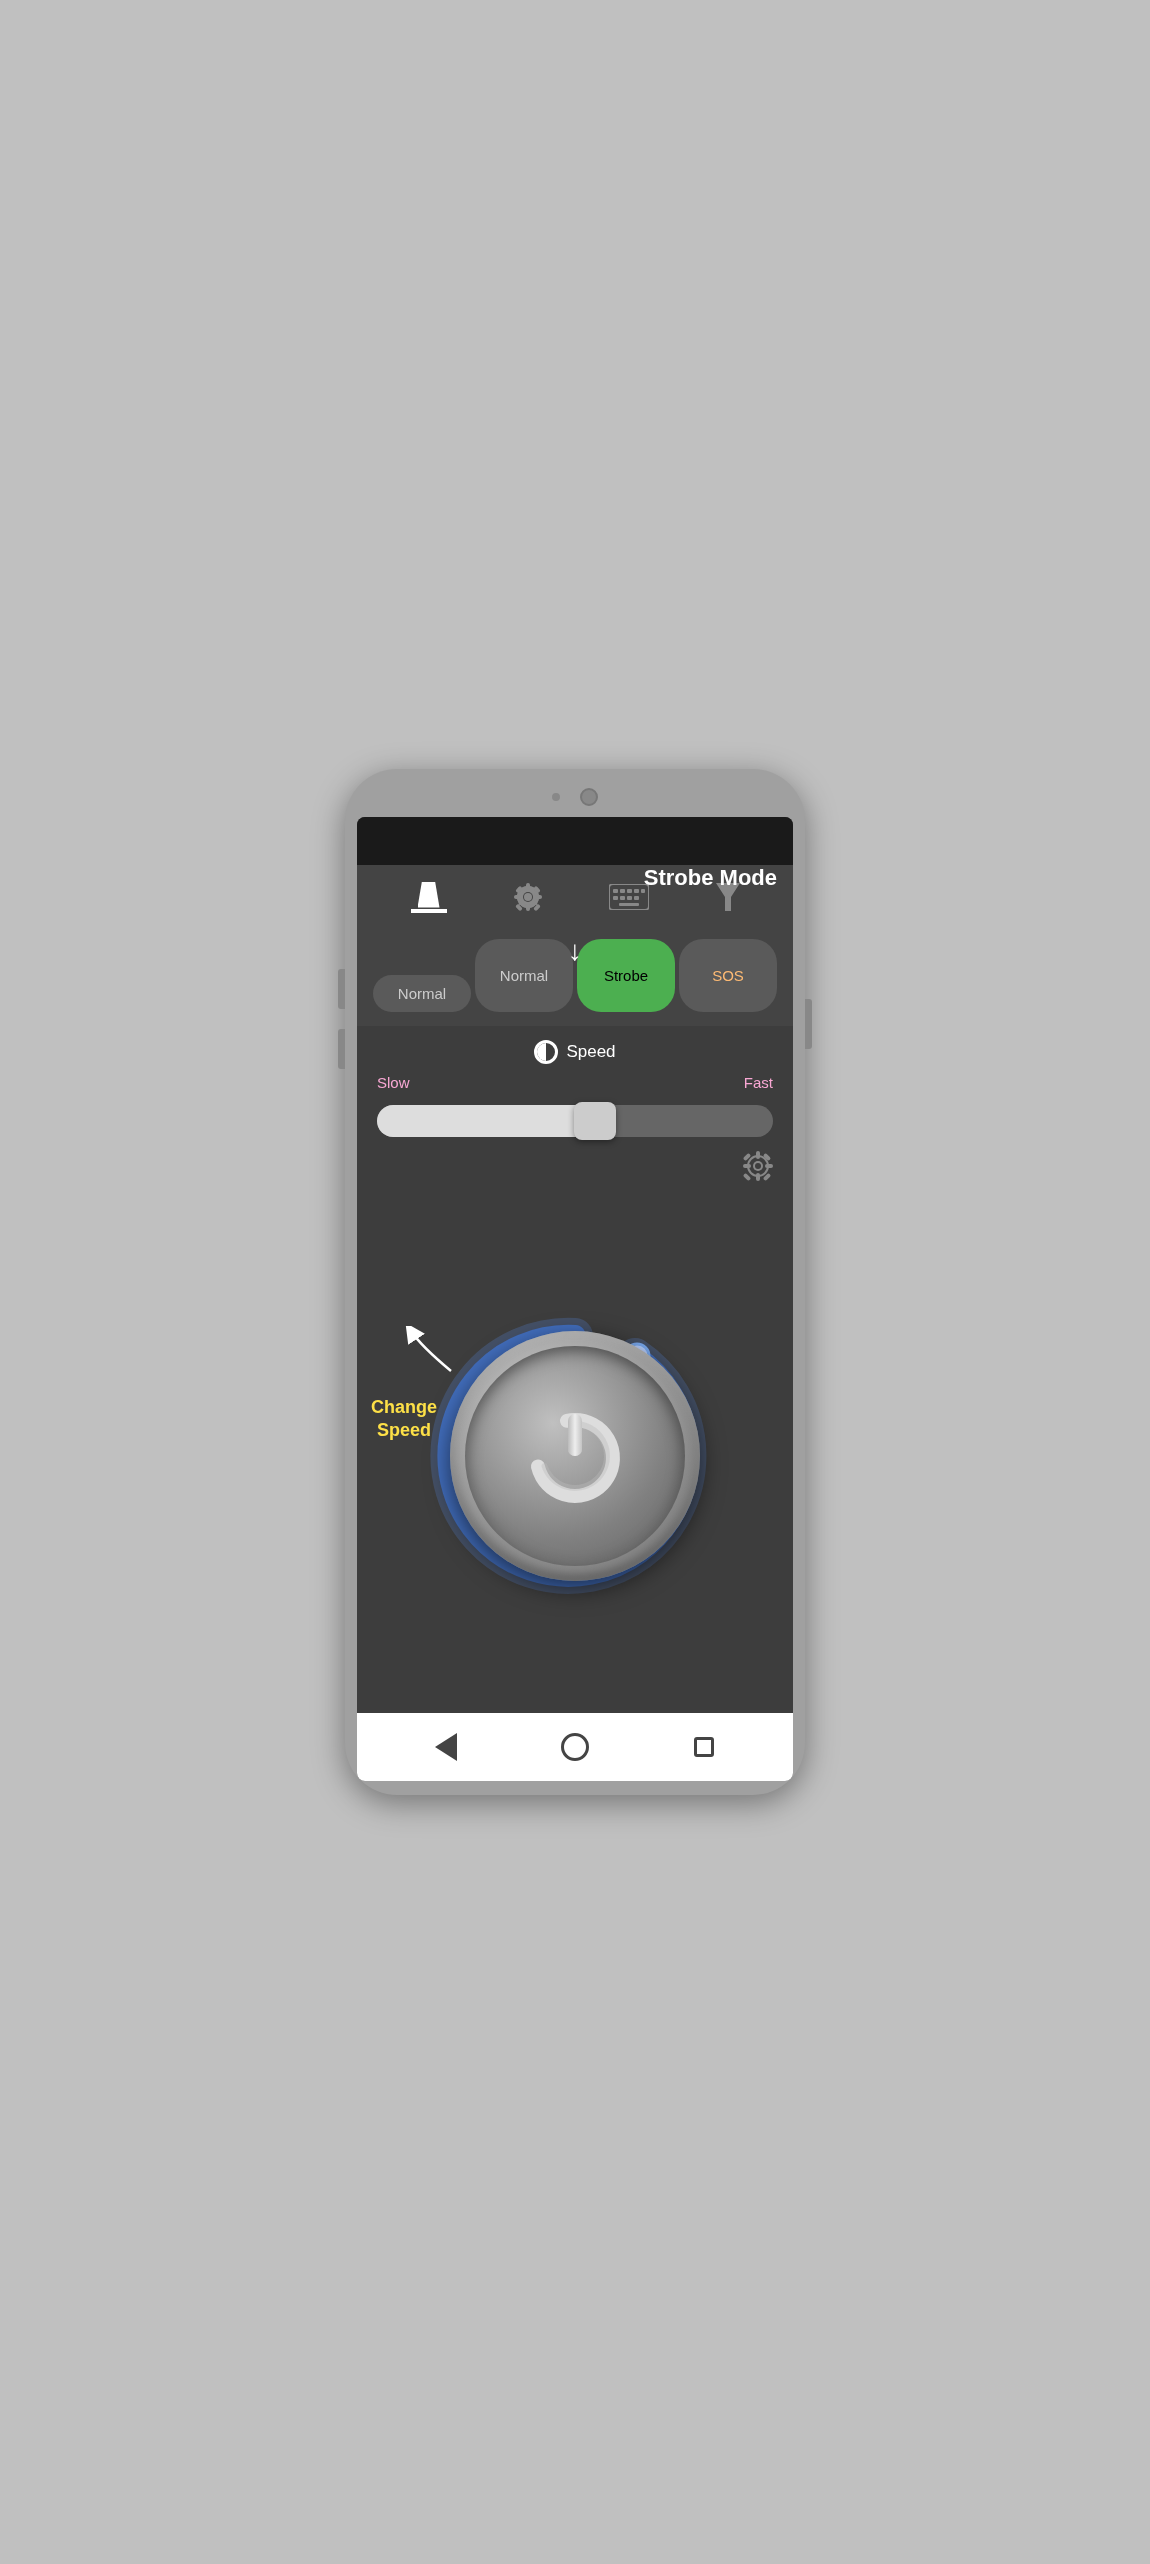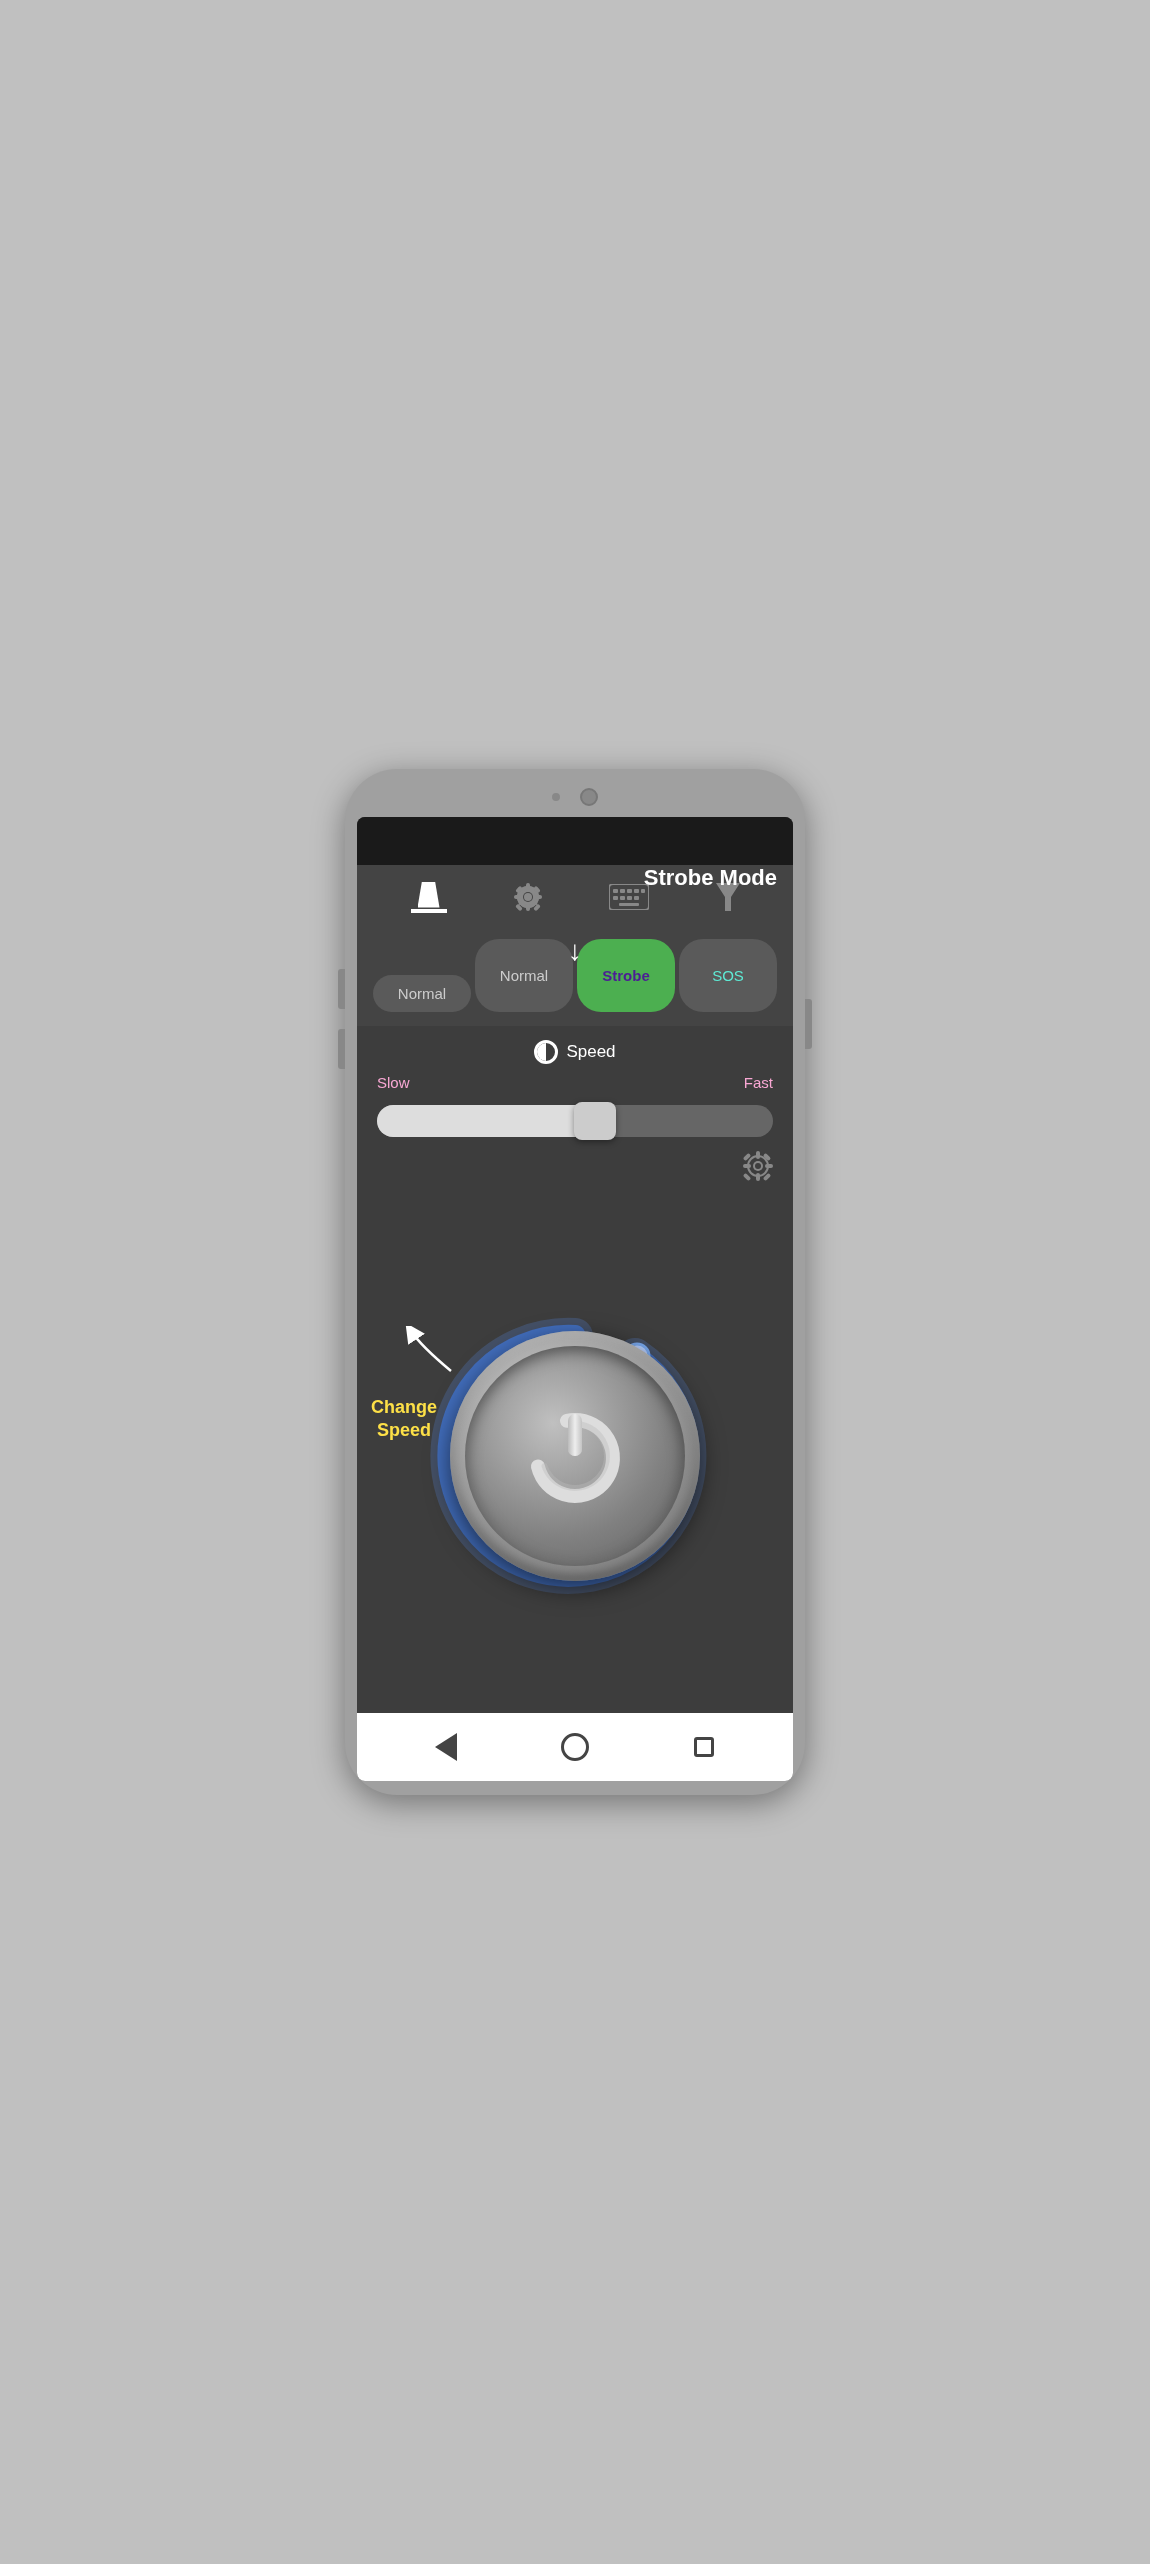--- a/index.html
+++ b/index.html
@@ -180,27 +180,27 @@
       margin-top: 36px;
     }
 
     .mode-tab-sensor {
       background: #5a5a5a;
       color: #ccc;
     }
 
     .mode-tab-strobe {
       background: #4CAF50;
-      color: #4c1d95;
-      font-weight: bold;
+      color: #000000;
+      font-weight: normal;
     }
 
     .mode-tab-sos {
       background: #5a5a5a;
-      color: #5eead4;
+      color: #fdba74;
     }
 
     
     .speed-section {
       background: #3d3d3d;
       padding: 14px 20px 10px;
       text-align: center;
     }
 
     .speed-header {

